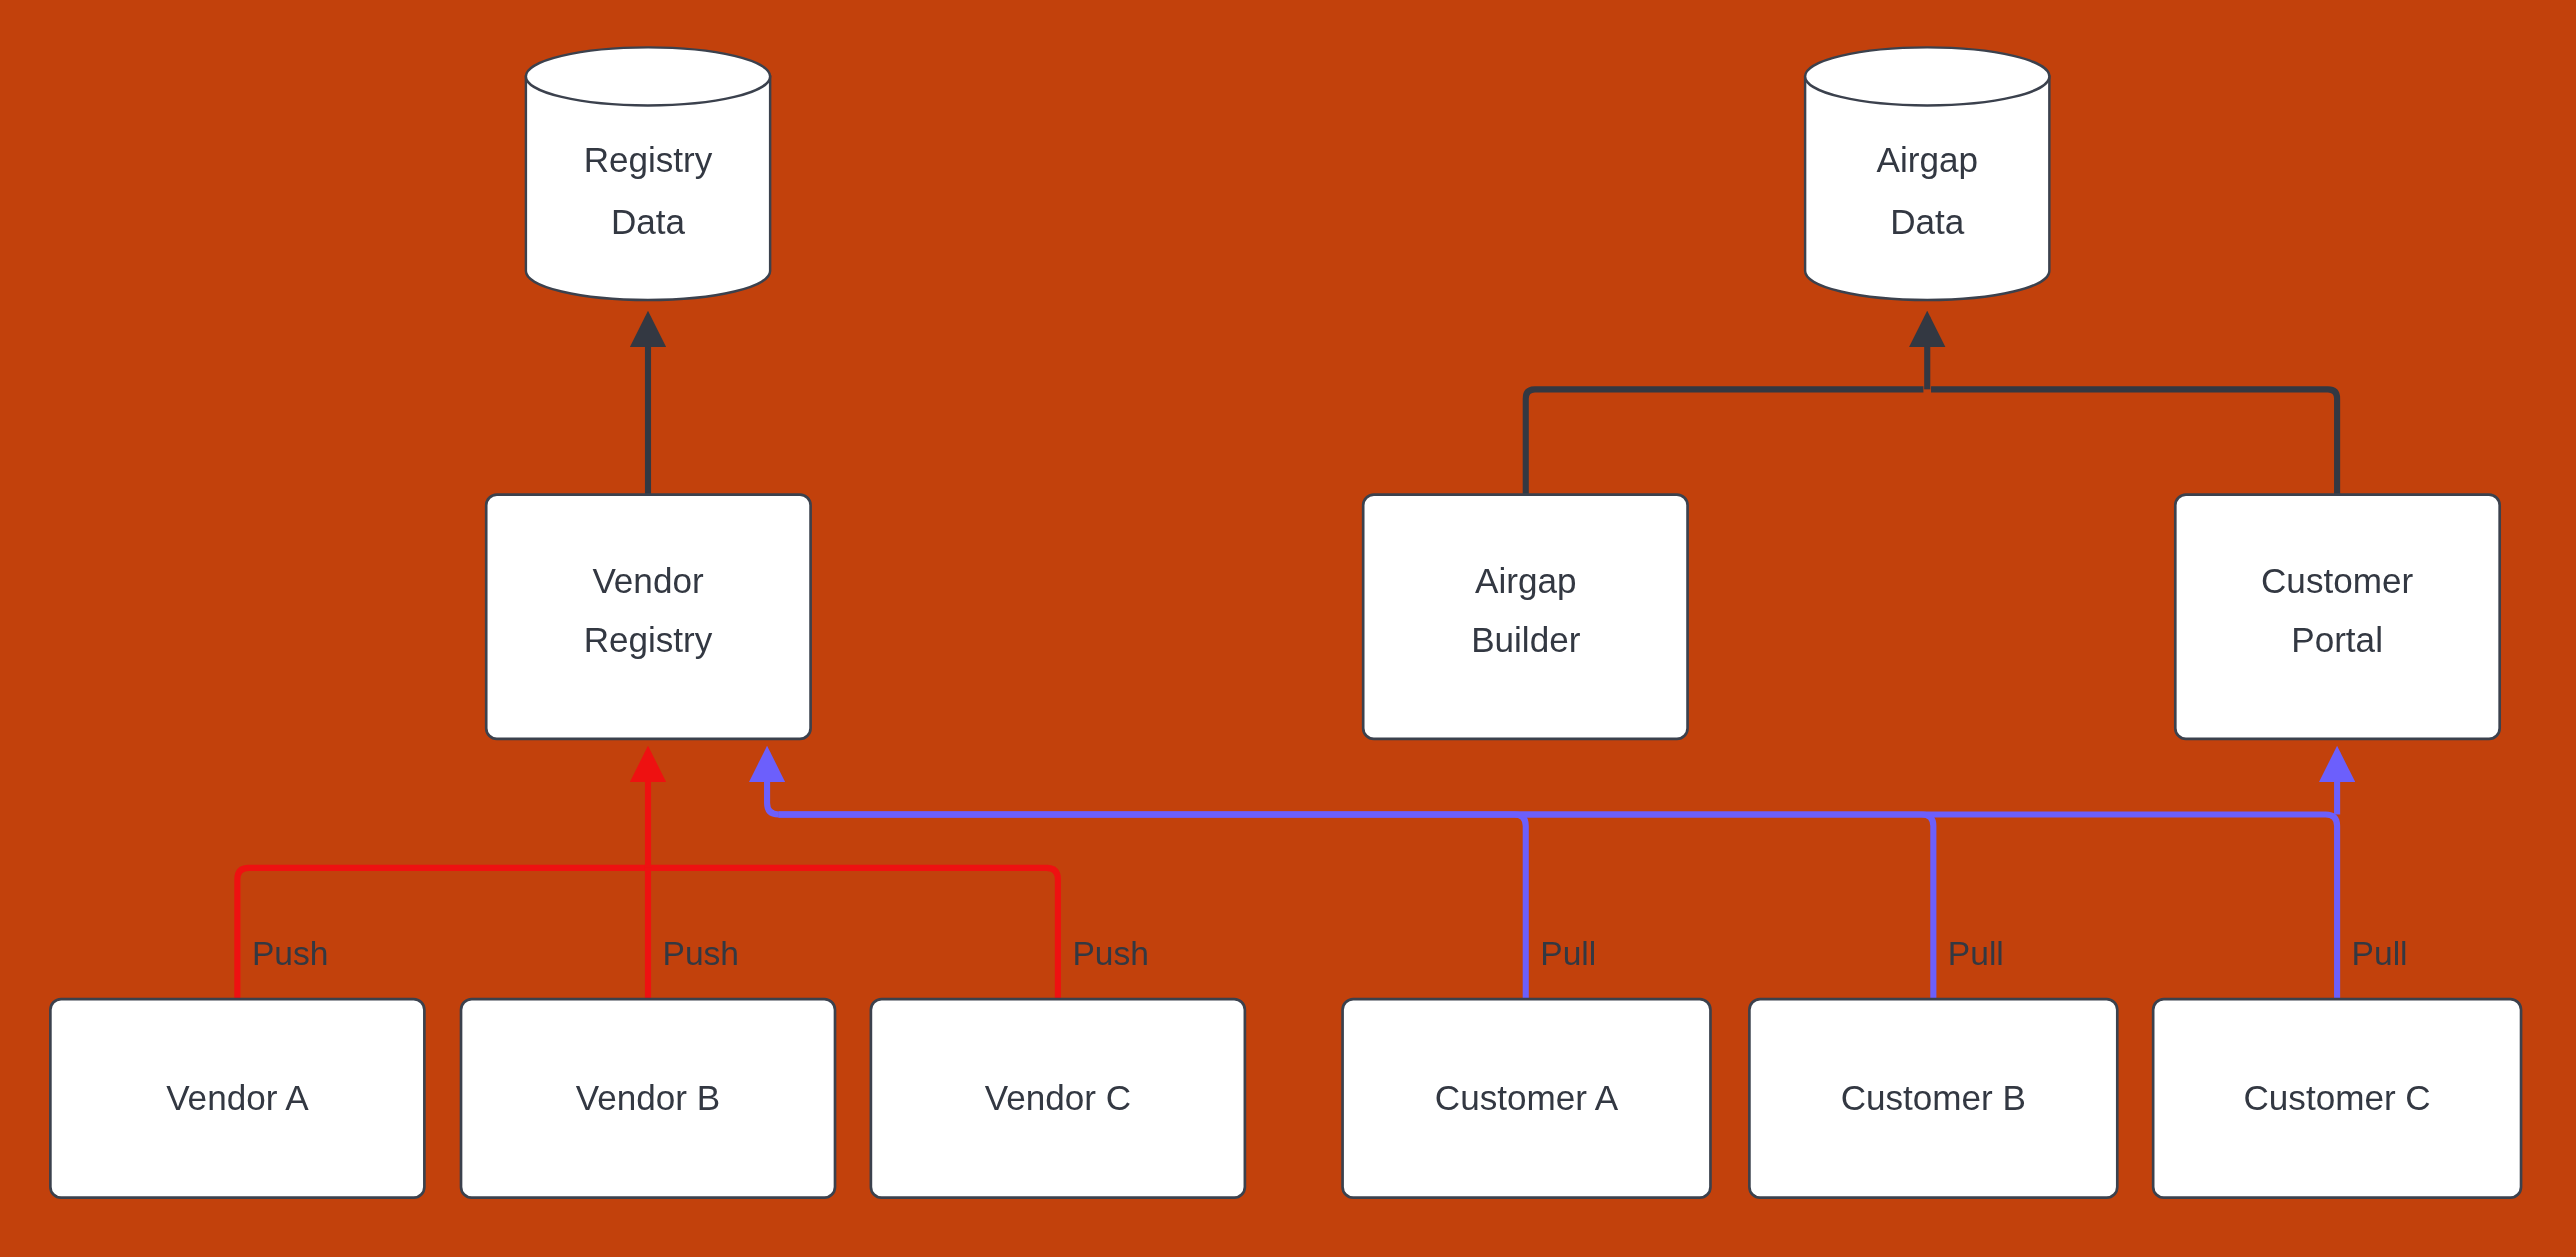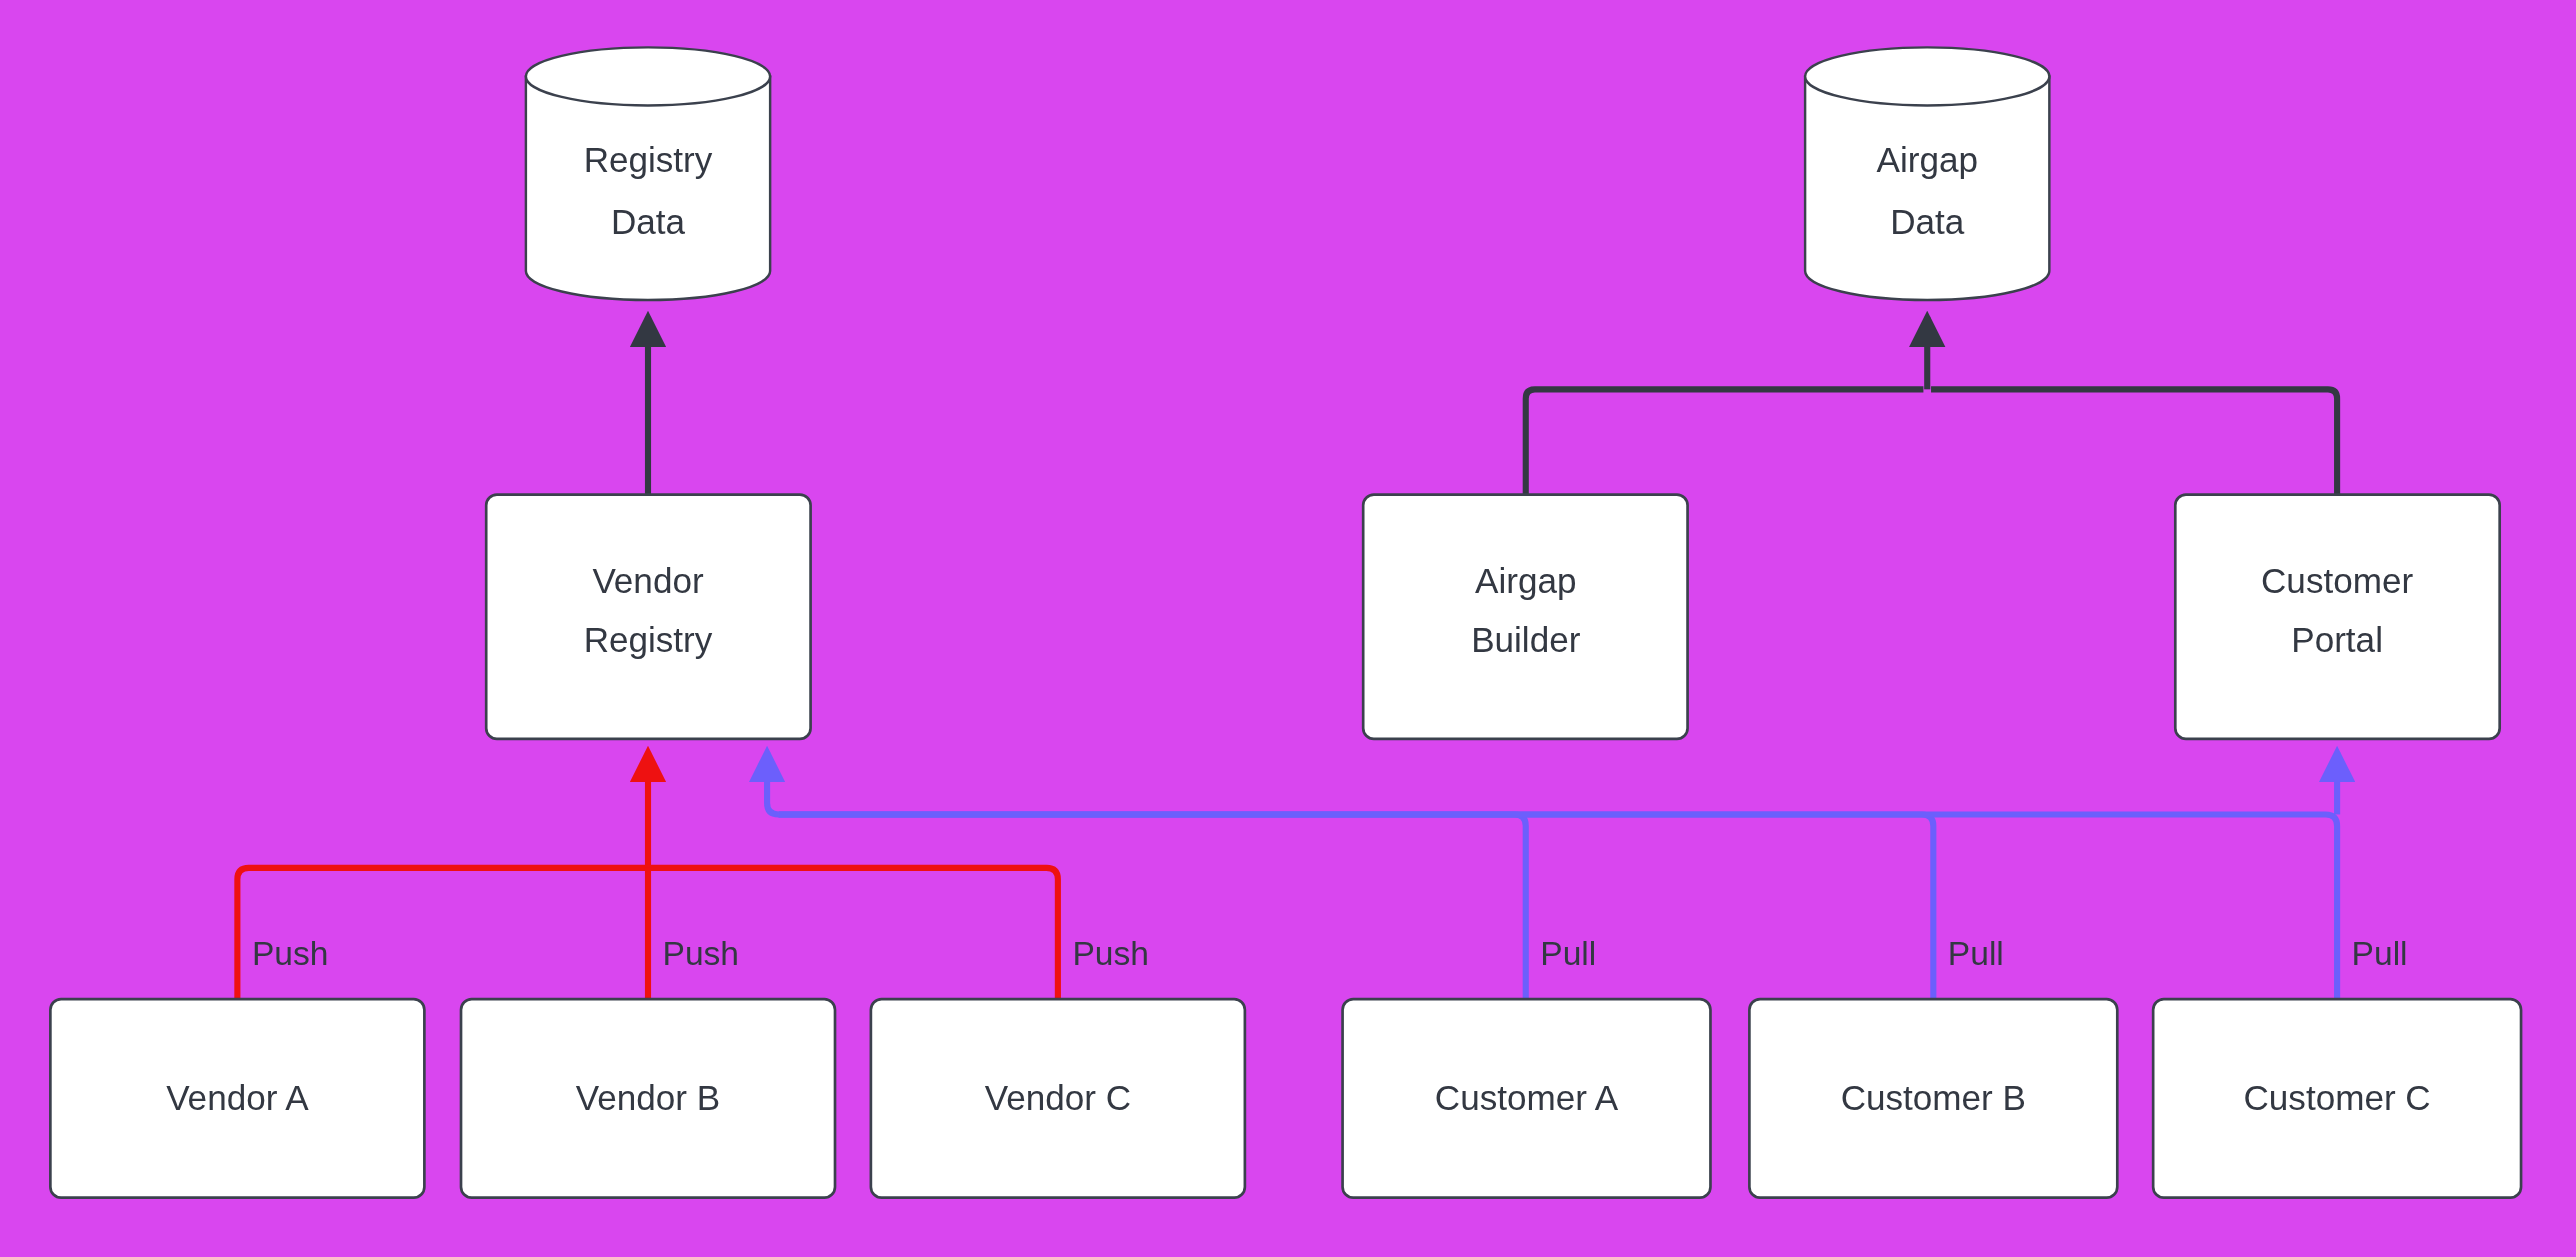--- a/index.html
+++ b/index.html
@@ -7,21 +7,21 @@
     padding: 0;
     background: #ffffff;
   }
   body {
     font-family: "Liberation Sans", sans-serif;
   }
   #canvas {
     position: relative;
     width: 2576px;
     height: 1258px;
-    background: #d946ef;
+    background: #c2410c;
     overflow: hidden;
   }
   #diagram-svg {
     position: absolute;
     left: 0;
     top: 0;
     width: 2576px;
     height: 1258px;
     display: block;
   }

